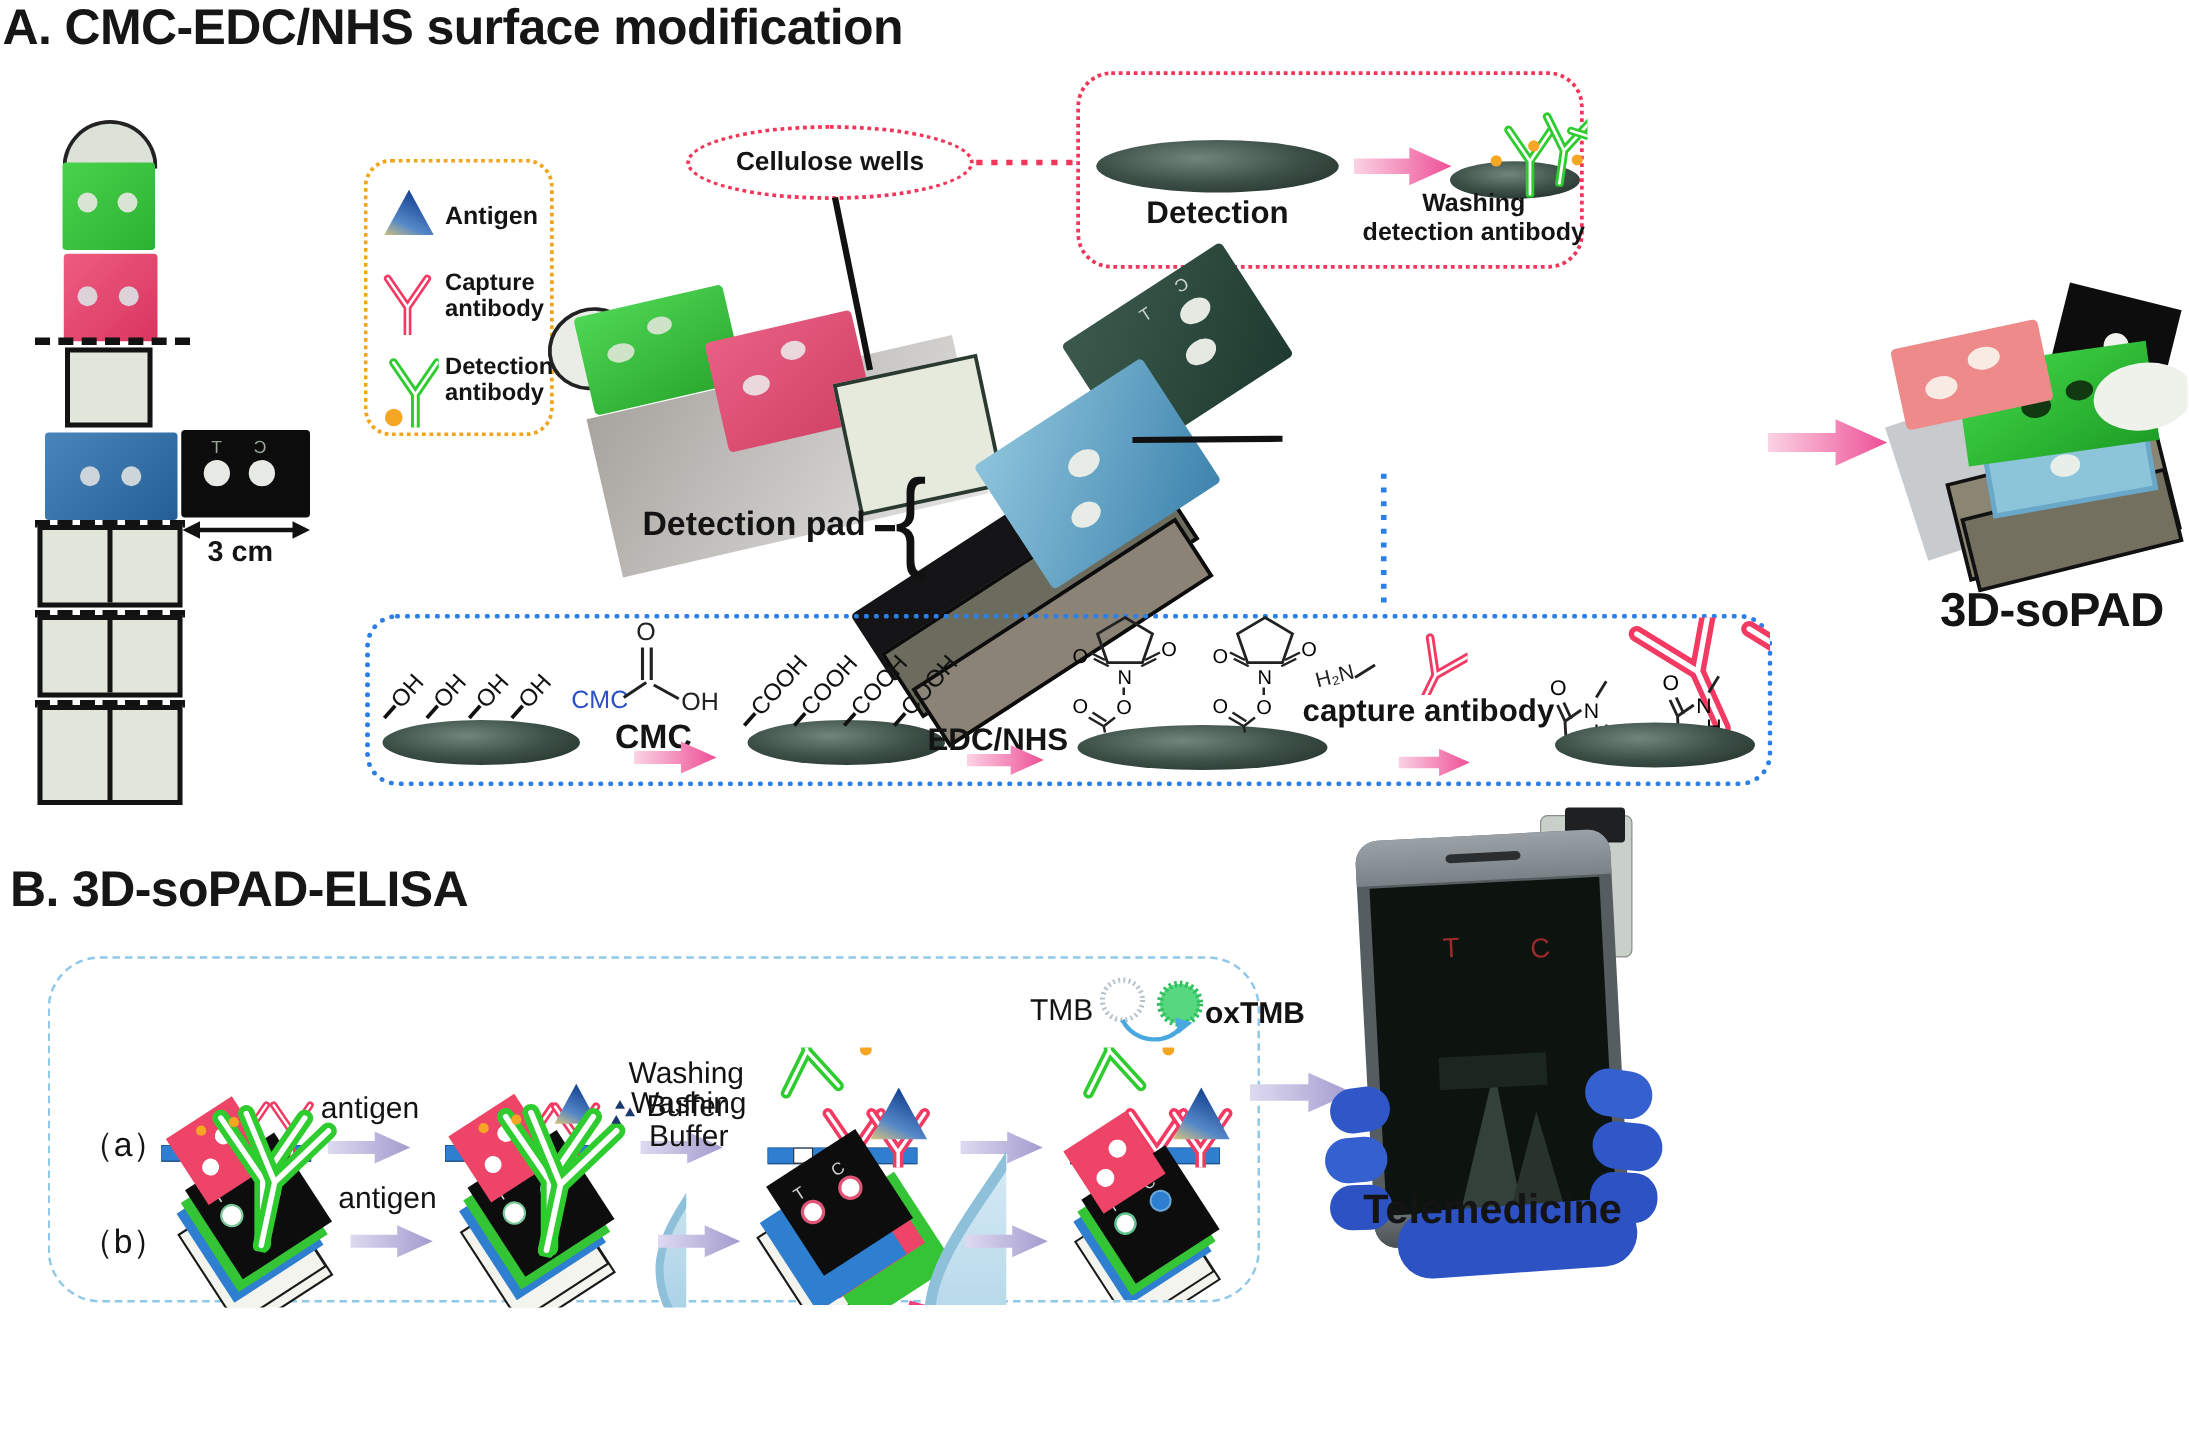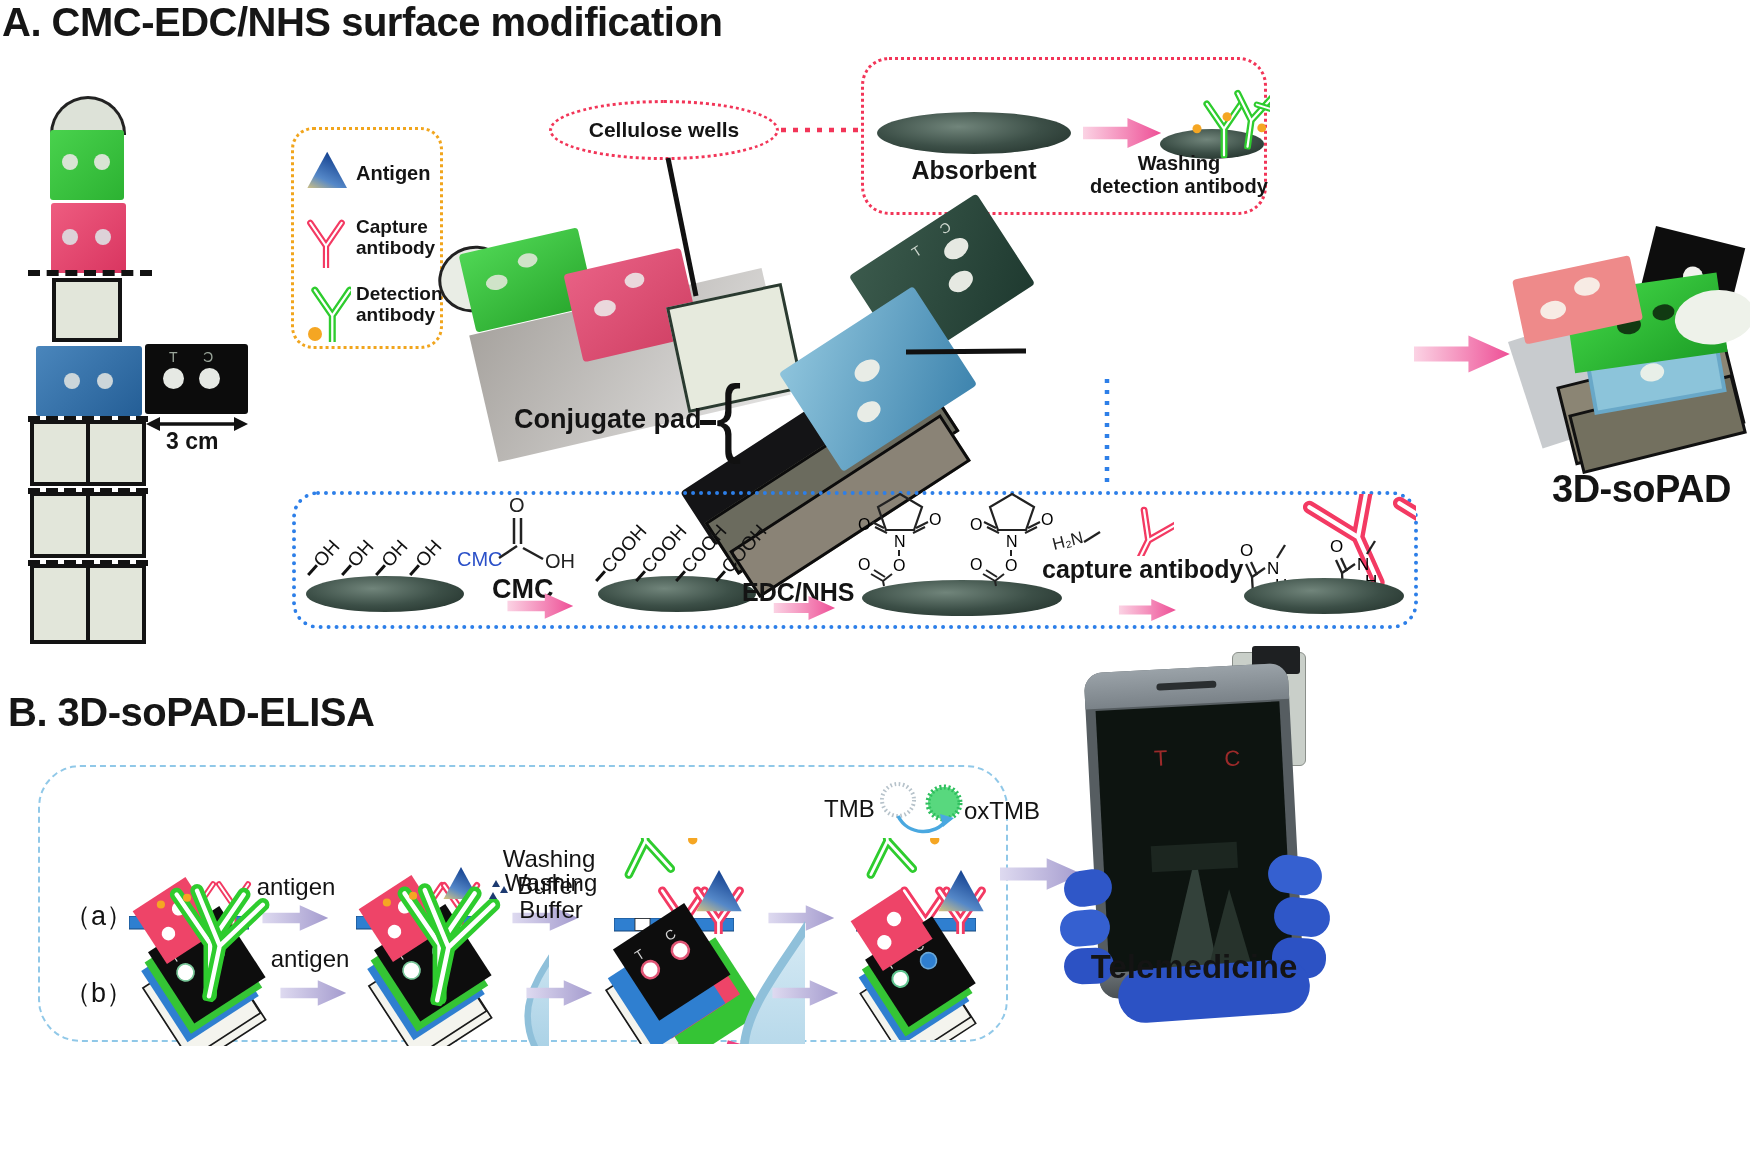--- a/index.html
+++ b/index.html
@@ -194,21 +194,21 @@
       <circle cx="16" cy="56" r="7" fill="#f5a623"></circle>
 </svg>
 <div class="abs bold" style="left:356px;top:283px;width:90px;font-size:19px;line-height:1.12;">Detection antibody</div>
 
 <div class="ellipse-callout red-dot" style="left:549px;top:100px;width:224px;height:54px;">
   <span class="callout-text">Cellulose wells</span>
 </div>
 
 <div class="red-box" style="left:861px;top:57px;width:400px;height:152px;"></div>
 <div class="sem" style="left:877px;top:112px;width:194px;height:42px;"></div>
-<div class="abs bold ctr" style="left:877px;top:156px;width:194px;font-size:25px;">Absorbent</div>
+<div class="abs bold ctr" style="left:877px;top:156px;width:194px;font-size:25px;">Detection</div>
 <svg class="abs" style="left:1083px;top:112px" width="80" height="42" viewBox="0 0 90 40">
       <use href="#parrow"></use>
     </svg>
 <svg class="abs" style="left:1158px;top:74px" width="112" height="88" viewBox="0 0 112 88">
   <ellipse cx="54" cy="70" rx="52" ry="15" fill="url(#semg)"></ellipse>
   <g transform="translate(24,18) scale(.75)" style="color:#2ecc2e">
         <use href="#ab"></use>
         <circle cx="20" cy="49" r="6" fill="#f5a623"></circle>
       </g>
   <g transform="translate(54,6) scale(.75)" style="color:#2ecc2e">
@@ -243,21 +243,21 @@
   <div class="photo-pad" style="left:866px;top:226px;width:152px;height:108px;transform:rotate(-33deg);background:linear-gradient(140deg,#3b5a4c,#1f3a30);border-radius:4px;">
     <span class="abs" style="left:66px;top:8px;color:#cdd6cd;font-size:14px;">T</span>
     <span class="abs flip" style="left:102px;top:4px;color:#cdd6cd;font-size:14px;">C</span>
     <div class="well" style="left:92px;top:26px;width:26px;height:19px;background:#e6e9e2;"></div>
     <div class="well" style="left:78px;top:56px;width:26px;height:19px;background:#e6e9e2;"></div>
   </div>
   <div class="photo-pad" style="left:798px;top:320px;width:160px;height:118px;transform:rotate(-33deg);background:linear-gradient(140deg,#8ec4dc,#3e84ae);border-radius:4px;">
     <div class="well" style="left:62px;top:36px;width:27px;height:20px;background:#e8ece6;"></div>
     <div class="well" style="left:42px;top:72px;width:25px;height:19px;background:#e8ece6;"></div>
   </div>
-  <div class="abs bold" style="left:514px;top:404px;font-size:27px;white-space:nowrap;">Conjugate pad</div>
+  <div class="abs bold" style="left:514px;top:404px;font-size:27px;white-space:nowrap;">Detection pad</div>
   <div class="abs" style="left:700px;top:420px;width:16px;height:5px;background:#111;"></div>
   <span class="brace" style="left:716px;top:372px;">{</span>
 </div>
 
 
 <div class="blue-box" style="left:292px;top:491px;width:1118px;height:130px;"></div>
 
 <div class="sem" style="left:306px;top:576px;width:158px;height:36px;"></div>
 <div class="slant" style="left:316px;top:560px;"><i class="bd"></i><span>OH</span></div>
 <div class="slant" style="left:350px;top:560px;"><i class="bd"></i><span>OH</span></div>
@@ -410,21 +410,21 @@
       </g>
 </svg>
 
 <div class="step-label" style="left:824px;top:796px;">TMB</div>
 <svg class="abs" style="left:876px;top:778px" width="44" height="44" viewBox="0 0 44 44">
   <circle cx="22" cy="22" r="16" fill="#fff" stroke="#b6c2ca" stroke-width="4" stroke-dasharray="1.6 2.6"></circle>
 </svg>
 <svg class="abs" style="left:922px;top:781px" width="44" height="44" viewBox="0 0 44 44">
   <circle cx="22" cy="22" r="16" fill="#58d87e" stroke="#2fbf5e" stroke-width="5" stroke-dasharray="2 2.4"></circle>
 </svg>
-<div class="step-label" style="left:964px;top:798px;">oxTMB</div>
+<div class="step-label" style="left:964px;top:798px;font-weight:bold;">oxTMB</div>
 <svg class="abs" style="left:892px;top:814px" width="64" height="28" viewBox="0 0 64 28">
   <path d="M6,2 C16,22 44,22 54,6" stroke="#4aa8e0" stroke-width="3.5" fill="none"></path>
   <polygon points="48,0 62,4 51,13" fill="#4aa8e0"></polygon>
 </svg>
 
 <div class="row-label" style="left:64px;top:975px;">（b）</div>
 
 <svg class="abs" style="left:128px;top:856px" width="185" height="190" viewBox="0 0 185 190">
   <g transform="translate(4,22) scale(0.85)">
     <rect x="38" y="102" width="100" height="100" fill="#f4f4ee" stroke="#1a1a1a" stroke-width="2" transform="rotate(-33 88 152)"></rect>

